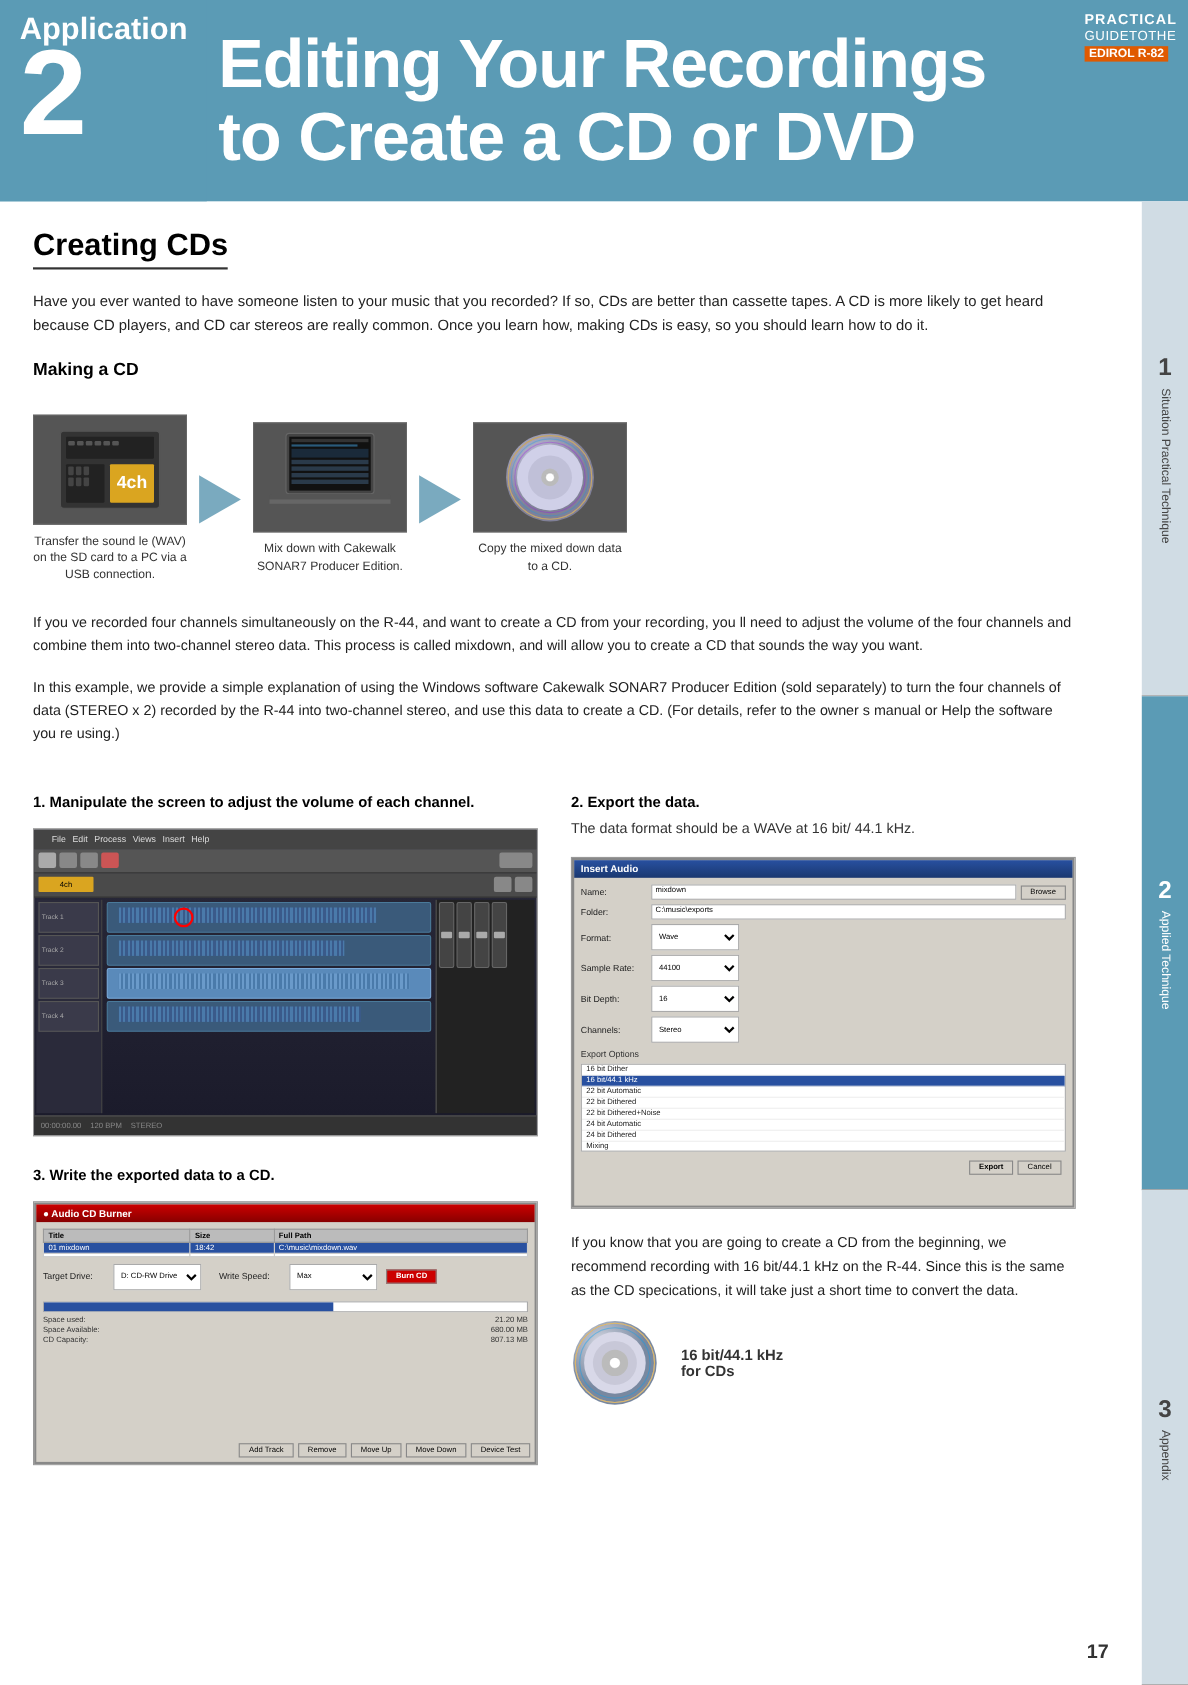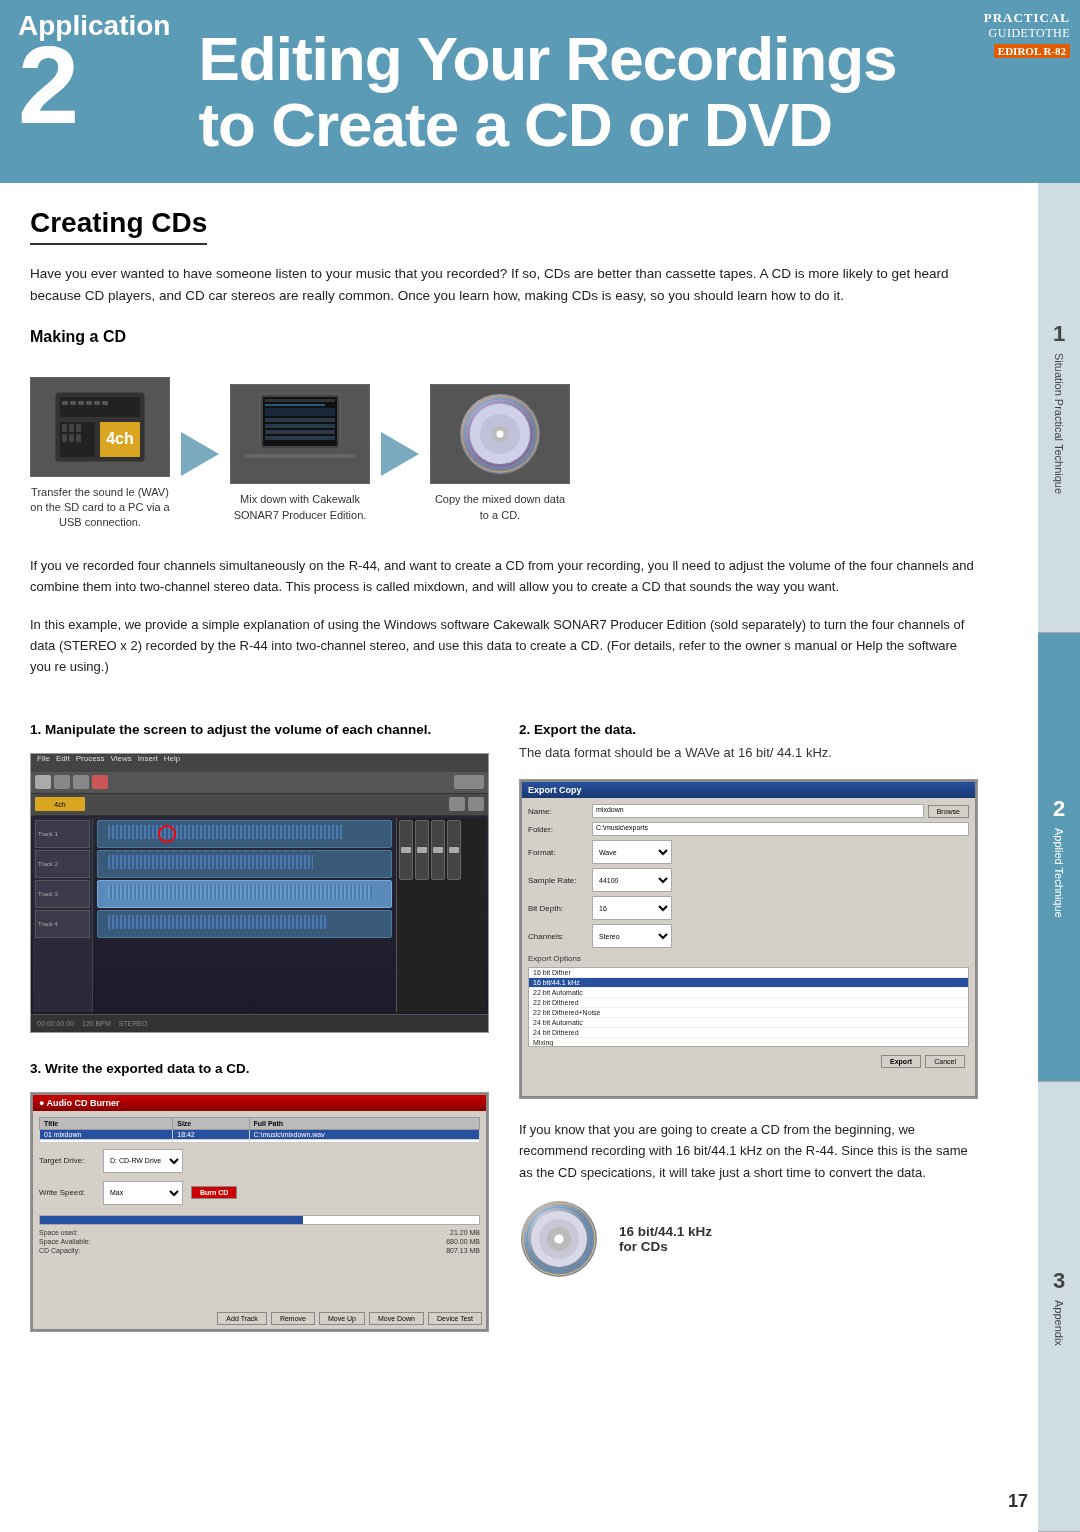--- a/index.html
+++ b/index.html
@@ -60,22 +60,21 @@
       color: #fff;
       font-size: 62px;
       font-weight: bold;
       line-height: 1.05;
       letter-spacing: -1px;
     }
     .header-badge {
       position: absolute;
       top: 10px;
       right: 10px;
-      text-align: right;
-      font-family: Liberation Serif, serif;
+      text-align: left;
     }
     .badge-practical {
       font-size: 13px;
       font-weight: bold;
       color: #fff;
       letter-spacing: 1px;
     }
     .badge-guidetothe {
       font-size: 12px;
       color: #fff;
@@ -261,23 +260,23 @@
       height: 100%;
       background: linear-gradient(#2a2a3a, #1a1a2a);
       display: flex;
       flex-direction: column;
       overflow: hidden;
     }
     .sw-menubar {
       background: #444;
       height: 18px;
       display: flex;
-      align-items: flex-start;
+      align-items: center;
       gap: 6px;
-      padding: 0 6px;
+      padding: 0 16px;
     }
     .sw-menu-item {
       color: #ddd;
       font-size: 8px;
     }
     .sw-toolbar {
       background: #555;
       height: 22px;
       border-bottom: 1px solid #333;
       display: flex;
@@ -467,22 +466,21 @@
       border: 1px solid #ccc;
       padding: 1px 4px;
       background: #fff;
     }
     .burner-table tr.selected td {
       background: #2850a0;
       color: white;
     }
     .burner-controls {
       display: flex;
-      flex-direction: column;
-      gap: 4px;
+      gap: 16px;
       margin-bottom: 6px;
     }
     .burner-progress {
       background: #fff;
       border: 1px solid #aaa;
       height: 10px;
       margin-bottom: 3px;
     }
     .burner-progress-fill {
       background: #2850a0;
@@ -515,21 +513,21 @@
     .cd-info {
       font-size: 13.5px;
       font-weight: bold;
       color: #333;
     }
 
     
     .page-number {
       position: absolute;
       bottom: 20px;
-      right: 52px;
+      right: 72px;
       font-size: 18px;
       font-weight: bold;
       color: #333;
     }
 
     .bottom-text {
       font-size: 13px;
       line-height: 1.65;
       color: #222;
       margin-top: 16px;
@@ -830,21 +828,21 @@
       <div class="step-item">
         <div class="step-label">
           <span>2.</span>
           <span>Export the data.</span>
         </div>
         <div class="step-desc">The data format should be a WAVe at 16 bit/ 44.1 kHz.</div>
       </div>
 
       <div class="screenshot-box tall" style="height:320px; margin-top:8px;">
         <div class="dialog-box">
-          <div class="dialog-title-bar">Export Copy</div>
+          <div class="dialog-title-bar">Insert Audio</div>
           <div class="dialog-body">
             <div class="dialog-row">
               <div class="dialog-label">Name:</div>
               <div class="dialog-input">mixdown</div>
               <div class="dialog-btn">Browse</div>
             </div>
             <div class="dialog-row">
               <div class="dialog-label">Folder:</div>
               <div class="dialog-input">C:\music\exports</div>
             </div>

